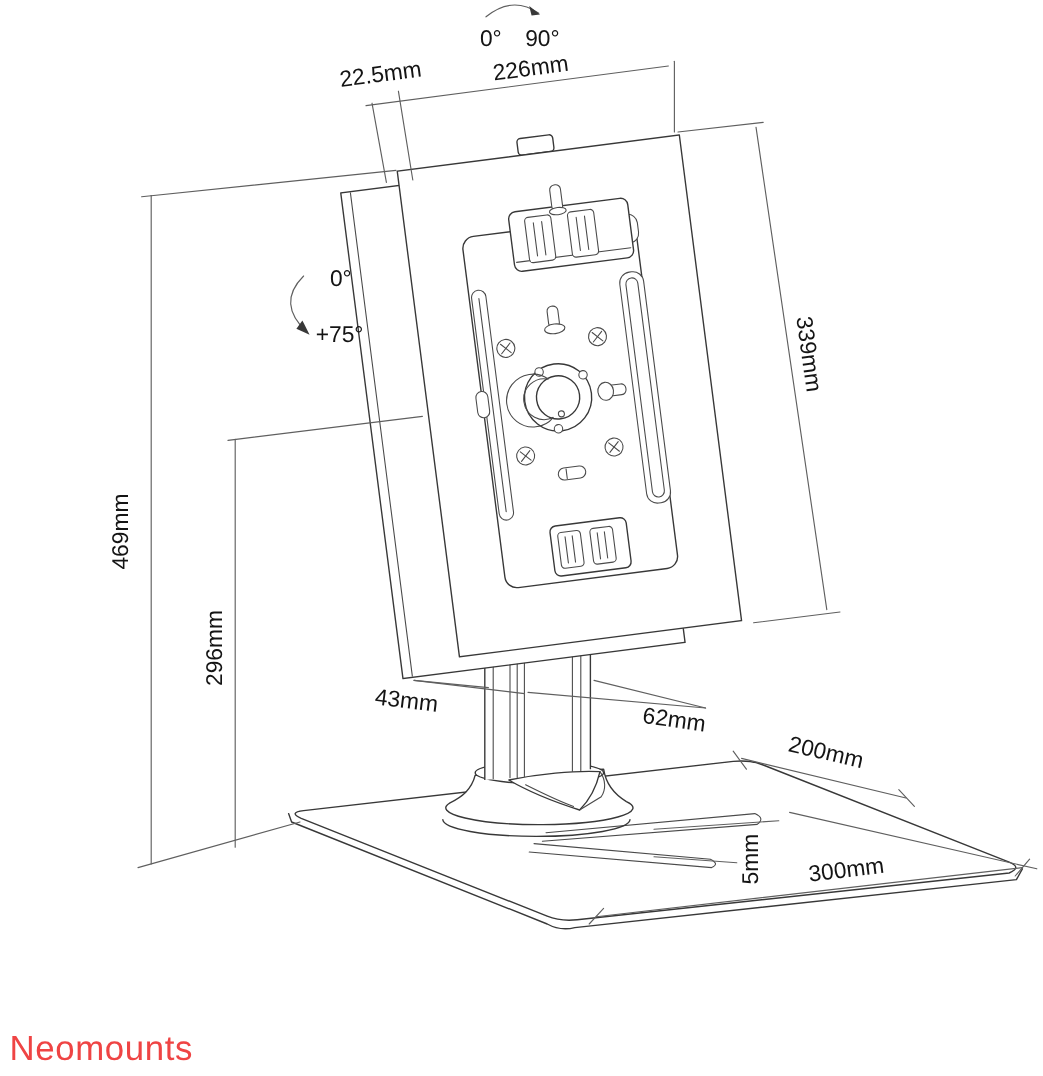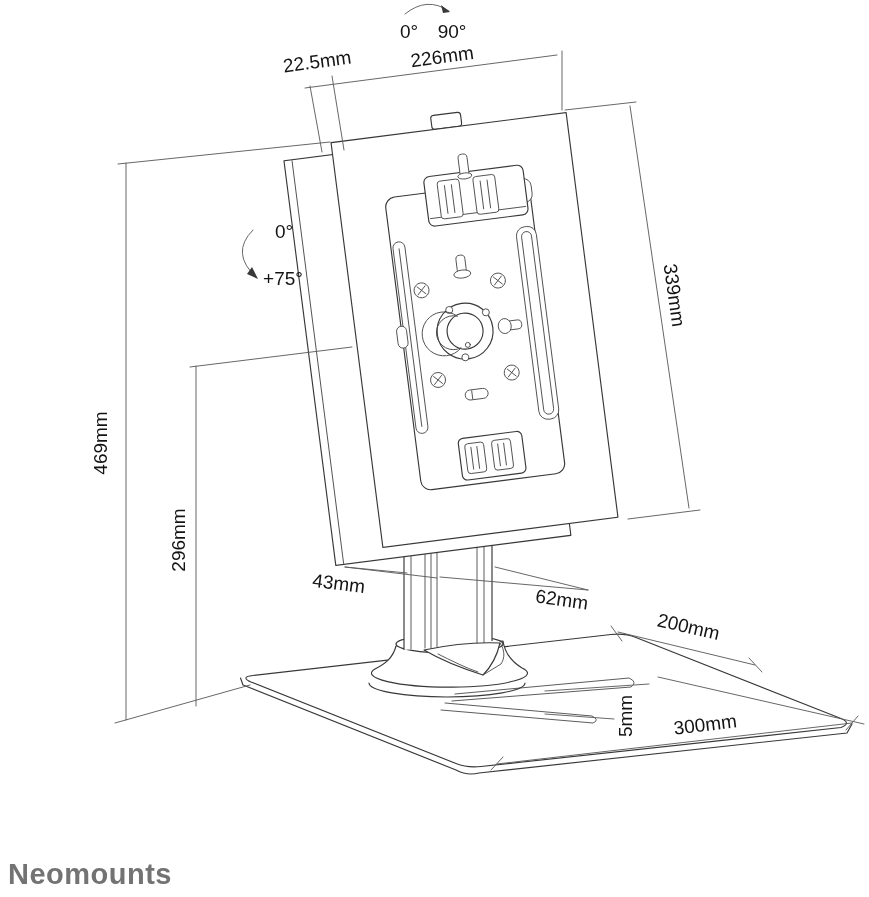--- a/index.html
+++ b/index.html
@@ -6,22 +6,22 @@
   #stage{position:relative;width:869px;height:897px;background:#ffffff;overflow:hidden;
          font-family:"Liberation Sans", sans-serif;}
   svg{position:absolute;left:0;top:0;}
   .ln{stroke:#383838;stroke-width:1.15;fill:none;stroke-linecap:round;stroke-linejoin:round;}
   .lnw{stroke:#383838;stroke-width:1.15;fill:#ffffff;stroke-linejoin:round;}
   .fine{stroke:#4a4a4a;stroke-width:0.9;fill:none;stroke-linecap:round;}
   .finew{stroke:#4a4a4a;stroke-width:0.9;fill:#ffffff;}
   .dim{stroke:#5f5f5f;stroke-width:0.95;fill:none;stroke-linecap:round;}
   .dimtxt{font-family:"Liberation Sans", sans-serif;font-size:19px;fill:#141414;}
   .arr{fill:#383838;stroke:none;}
-  #brand-logo{position:absolute;left:8px;top:858px;font-size:29px;font-weight:bold;
-              color:#737373;letter-spacing:0.5px;}
+  #brand-logo{position:absolute;left:8px;top:858px;font-size:29px;font-weight:normal;
+              color:#ef4444;letter-spacing:0.5px;}
 </style>
 </head>
 <body>
 
 <div id="stage">
 <svg width="869" height="897" viewBox="0 0 869 897">
 
   <g>
     <path class="lnw" d="M 253,675.5 L 611,634.5 Q 625,633 636,637.5 L 841,718.5 Q 852,723 841,727.5
          L 481,766.5 Q 467,768 456,763.5 L 251,682 Q 240,677 253,675.5 Z"></path>

